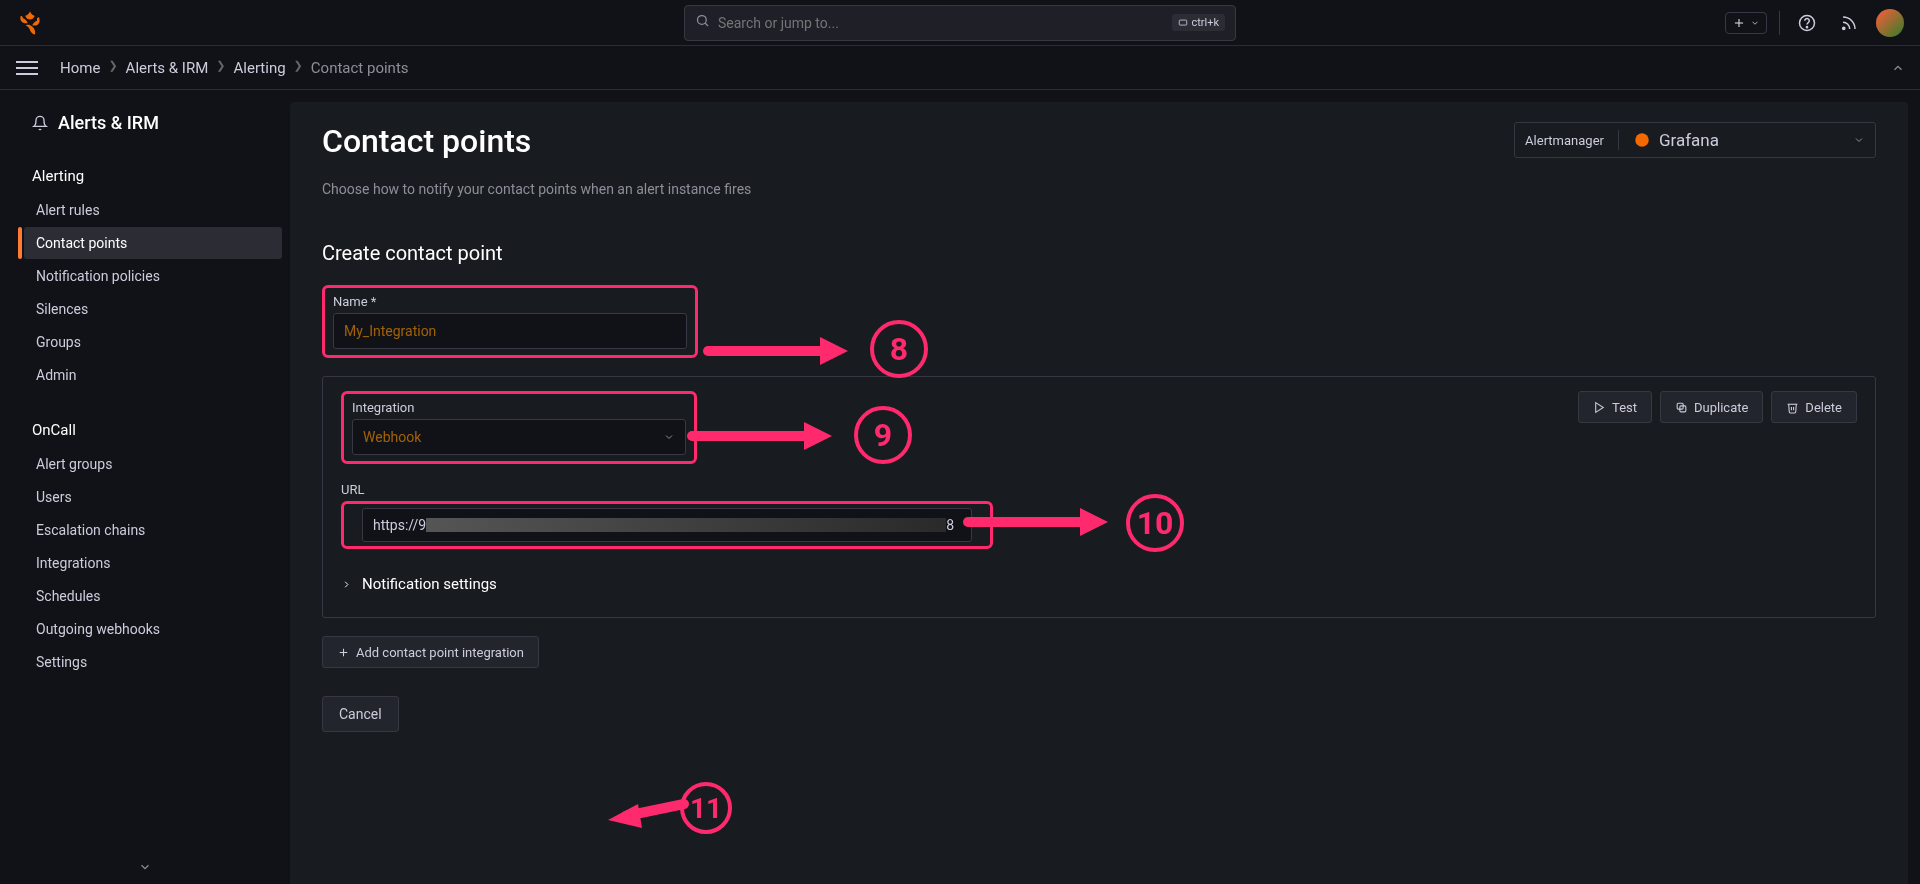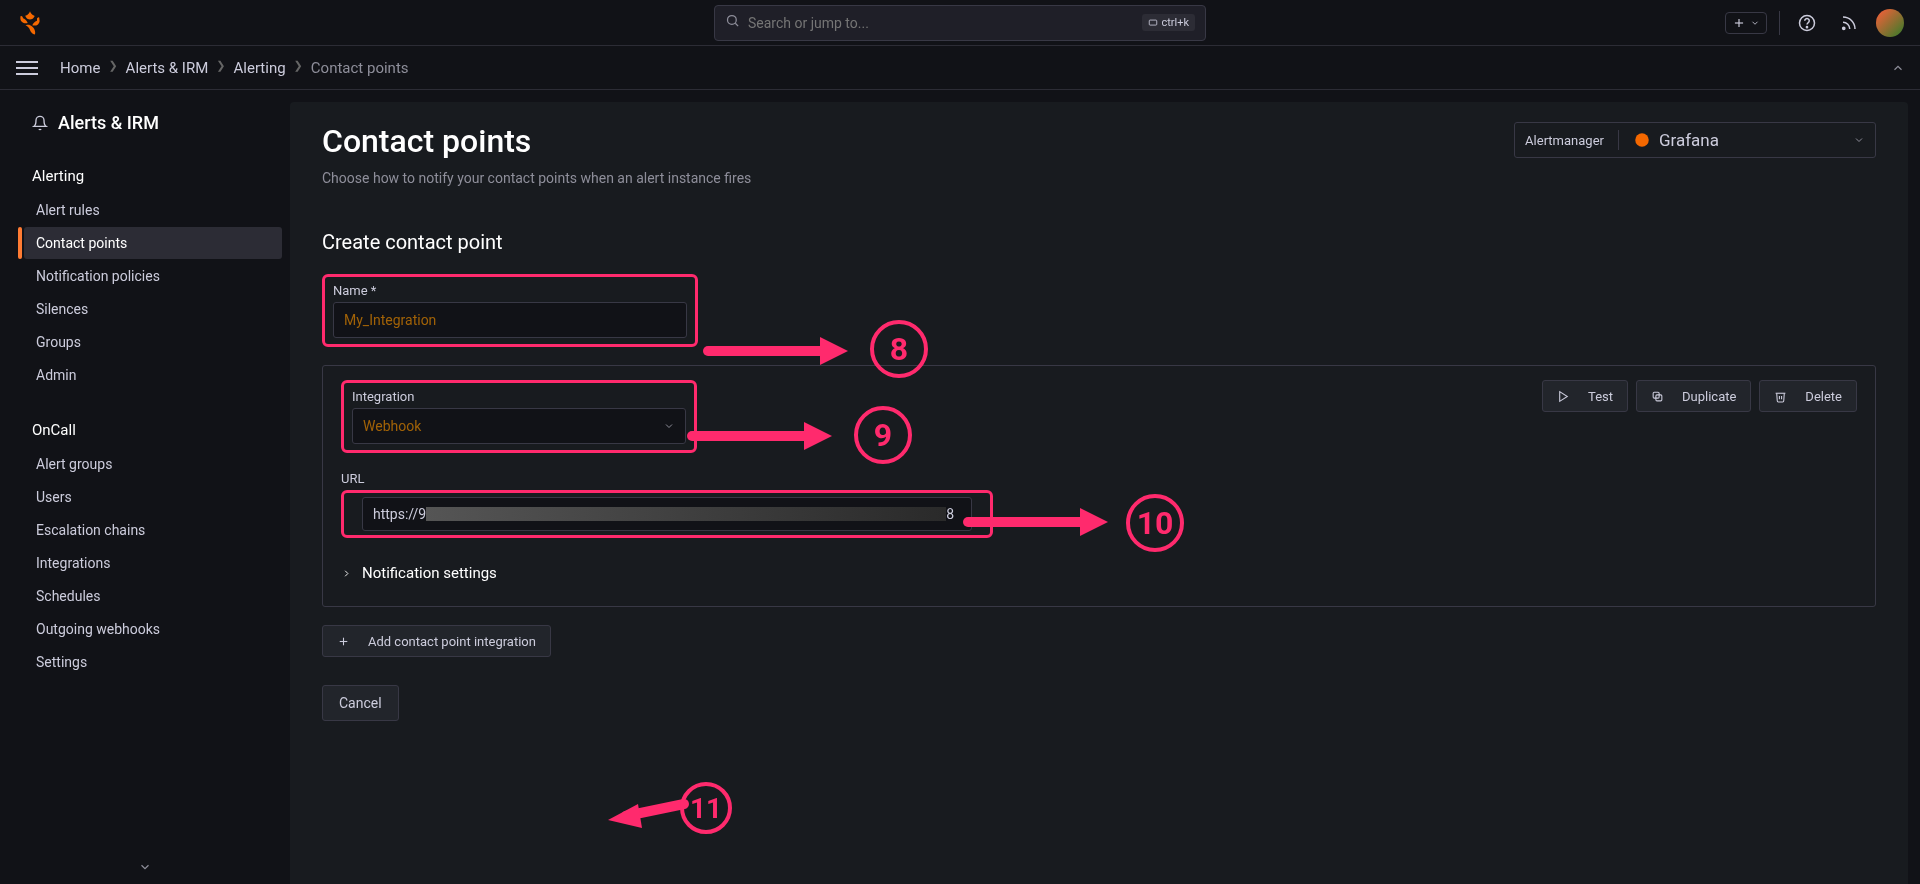--- a/index.html
+++ b/index.html
@@ -2,21 +2,21 @@
 <html><head>
 <meta charset="utf-8">
 <style>
 * { margin:0; padding:0; box-sizing:border-box; font-family:-apple-system,BlinkMacSystemFont,"Segoe UI",Roboto,sans-serif; }
 body { background:#111217; color:#ccccdc; width:1920px; height:884px; overflow:hidden; position:relative; }
 
 
 .topbar { height:46px; display:flex; align-items:center; padding:0 16px; border-bottom:1px solid #2c2c35; background:#111217; position:relative; }
 .logo { width:28px; height:28px; margin-right:10px; }
 .logo svg { width:100%; height:100%; }
-.search-wrap { position:absolute; left:50%; transform:translateX(-50%); width:492px; height:36px; background:#1f1f28; border:1px solid #383845; border-radius:4px; display:flex; align-items:center; padding:0 10px; }
+.search-wrap { position:absolute; left:50%; transform:translateX(-50%); width:552px; height:36px; background:#1f1f28; border:1px solid #383845; border-radius:4px; display:flex; align-items:center; padding:0 10px; }
 .search-wrap .s-icon { margin-right:8px; color:#8e8e9a; }
 .search-wrap input { flex:1; background:transparent; border:none; outline:none; color:#ccccdc; font-size:14px; }
 .kbd { background:#2c2c35; border-radius:3px; padding:2px 6px; font-size:11px; color:#ccccdc; display:inline-flex; align-items:center; gap:3px; }
 .top-right { margin-left:auto; display:flex; align-items:center; gap:12px; }
 .top-right .ic-btn { width:30px; height:30px; display:flex; align-items:center; justify-content:center; color:#ccccdc; border-radius:3px; cursor:pointer; }
 .plus-combo { display:flex; align-items:center; border:1px solid #383845; border-radius:4px; padding:3px 6px; gap:4px; }
 .avatar { width:28px; height:28px; border-radius:50%; background:linear-gradient(135deg,#ff5e3a 0%, #307d29 100%); }
 .vdiv { width:1px; height:24px; background:#383845; }
 
 
@@ -36,37 +36,37 @@
 .sec-h { font-size:15px; color:#fff; padding:8px 8px; }
 .nav-item { display:block; padding:8px 12px; font-size:14px; color:#ccccdc; border-radius:3px; margin:1px 0; cursor:pointer; }
 .nav-item.active { background:#2c2c35; color:#fff; position:relative; }
 .nav-item.active::before { content:""; position:absolute; left:-6px; top:0; bottom:0; width:4px; background:#ff7b33; border-radius:2px; }
 .sidebar-chevron { position:absolute; bottom:6px; left:50%; transform:translateX(-50%) rotate(0deg); color:#8e8e9a; }
 .content-wrap { flex:1; padding:20px 32px; overflow:auto; background:#181b1f; margin:12px 12px 0 0; border-radius:4px 4px 0 0; }
 
 
 .page-head { display:flex; justify-content:space-between; align-items:flex-start; }
 .page-title { font-size:32px; color:#fff; font-weight:500; }
-.page-sub { font-size:14px; color:#8e8e9a; margin-top:10px; }
+.page-sub { font-size:14px; color:#8e8e9a; margin-top:21px; }
 .am-box { display:flex; align-items:center; gap:14px; border:1px solid #383845; border-radius:3px; padding:6px 10px; height:36px; }
 .am-lbl { font-size:13px; color:#ccccdc; }
 .am-sep { width:1px; height:20px; background:#383845; }
 .gf-lbl { display:flex; align-items:center; gap:8px; font-size:17px; color:#ccccdc; }
 .gf-lbl .mini-logo { width:18px; height:18px; }
 
 
 .form-section-title { font-size:20px; color:#fff; margin-top:44px; margin-bottom:20px; }
 .field-label { font-size:13px; color:#ccccdc; margin-bottom:4px; display:block; }
 .txt-input, .sel { width:354px; height:36px; background:#111217; border:1px solid #383845; border-radius:3px; padding:0 10px; color:#a16207; font-size:14px; outline:none; }
 .sel { display:flex; align-items:center; justify-content:space-between; width:334px; cursor:pointer; }
 .highlight-box { border:3px solid #ff2a6d; border-radius:6px; padding:6px 8px; display:inline-block; }
 
 .int-card { border:1px solid #383845; border-radius:3px; margin-top:18px; padding:14px 18px 24px; }
 .int-head { display:flex; justify-content:space-between; align-items:flex-start; }
-.btn { height:32px; padding:0 14px; border:1px solid #383845; border-radius:3px; background:#22252b; color:#ccccdc; font-size:13px; display:inline-flex; align-items:center; gap:18px; cursor:pointer; }
+.btn { height:32px; padding:0 14px; border:1px solid #383845; border-radius:3px; background:#22252b; color:#ccccdc; font-size:13px; display:inline-flex; align-items:center; gap:6px; cursor:pointer; }
 .btn-row { display:flex; gap:8px; }
 .url-input { width:610px; height:34px; background:#111217; border:1px solid #383845; border-radius:3px; padding:0 10px; color:#ccccdc; font-size:14px; outline:none; }
 .fade-text { background:linear-gradient(90deg,#555 0%, #2a2a2a 100%); color:transparent; display:inline-block; height:14px; width:520px; vertical-align:middle; }
 .collapsible { display:flex; align-items:center; gap:10px; font-size:15px; color:#fff; margin-top:26px; cursor:pointer; }
 .add-btn { margin-top:18px; background:#22252b; }
 .actions { margin-top:28px; display:flex; align-items:center; gap:8px; }
 .primary { background:#3871dc; color:#fff; border:1px solid #3871dc; height:36px; padding:0 16px; font-size:14px; border-radius:3px; cursor:pointer; }
 .secondary { background:#22252b; color:#ccccdc; border:1px solid #383845; height:36px; padding:0 16px; font-size:14px; border-radius:3px; cursor:pointer; }
 
 

